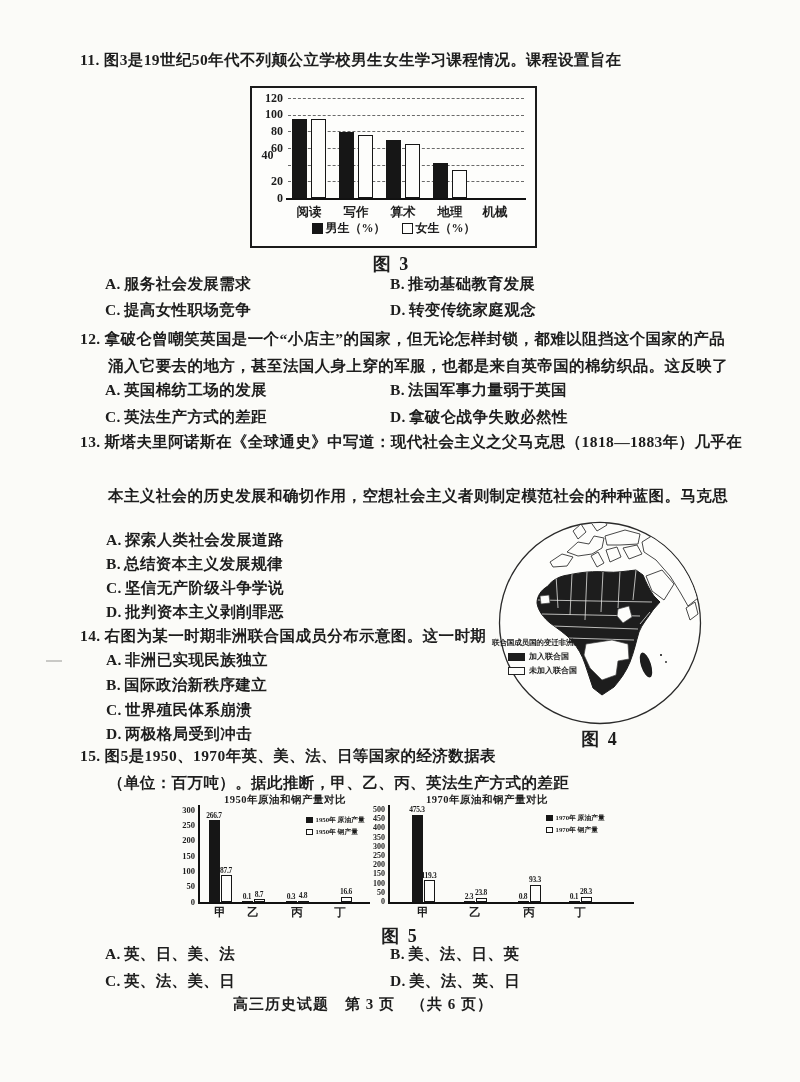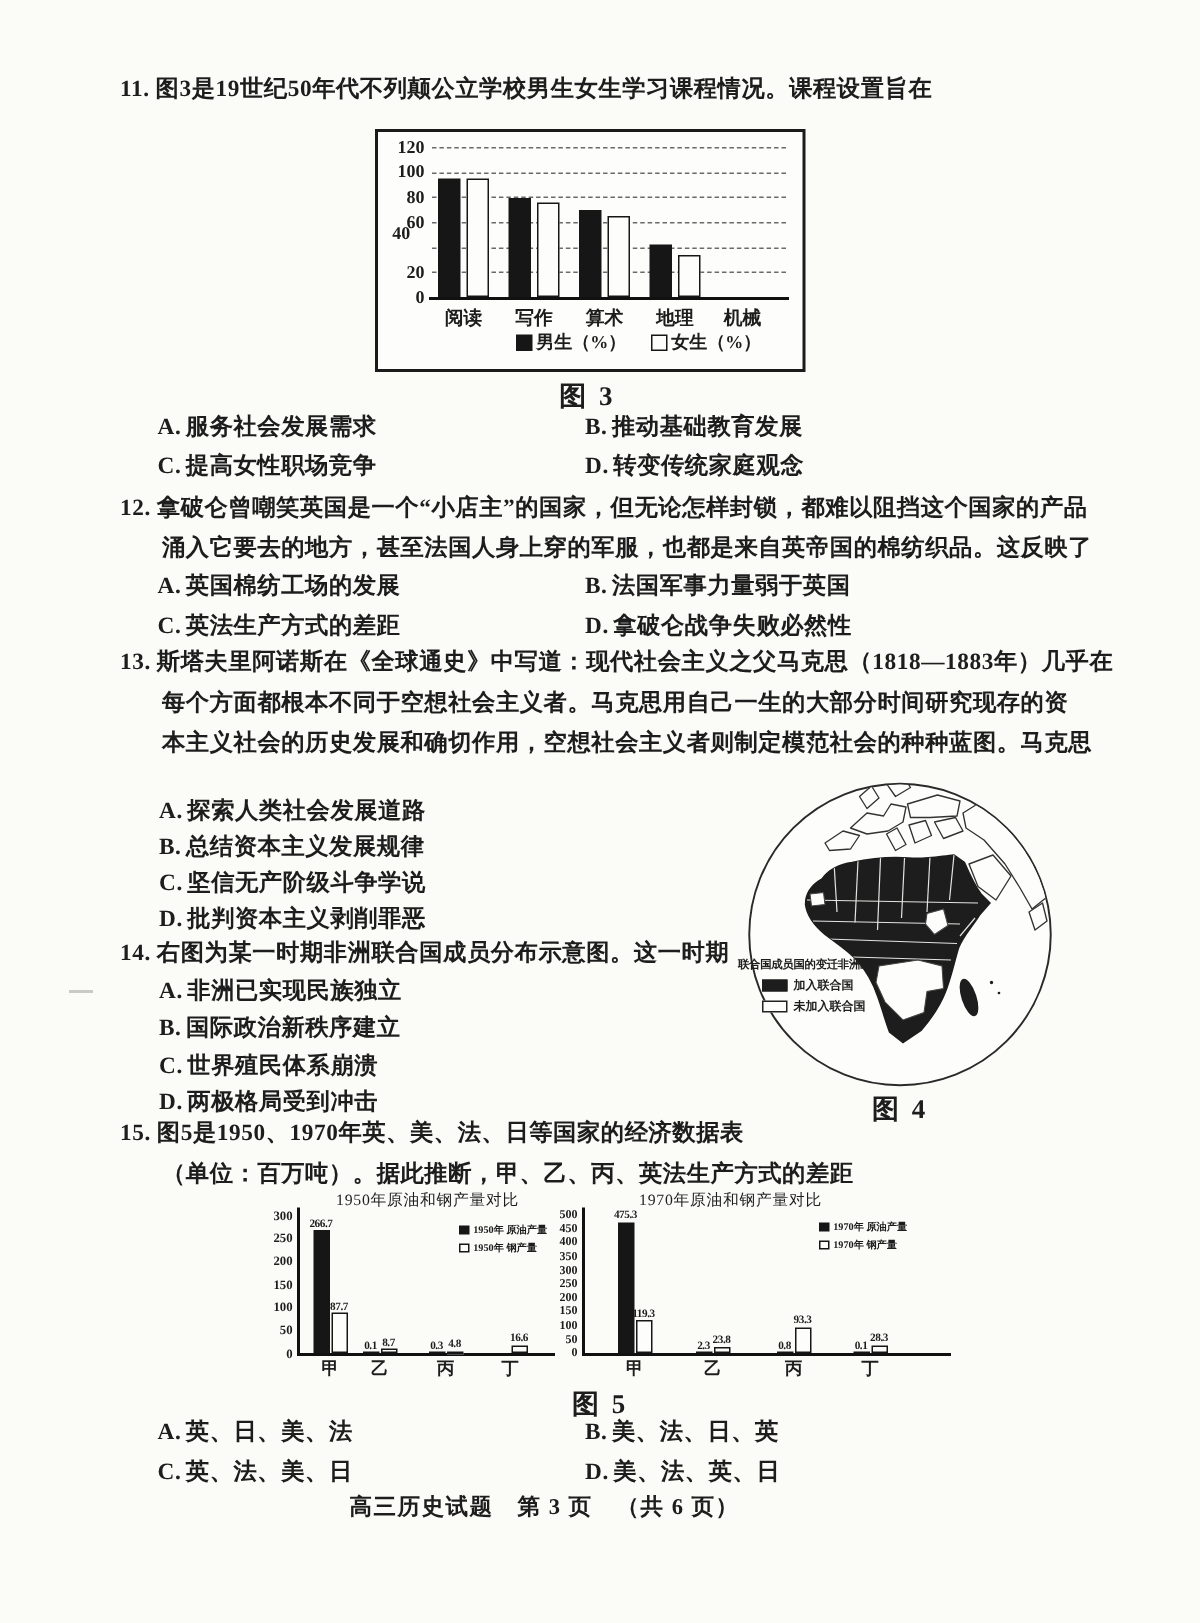--- a/index.html
+++ b/index.html
@@ -9,21 +9,21 @@
   .qline{font-size:15.5px;font-weight:600;letter-spacing:.4px;white-space:nowrap;line-height:27px;height:27px;}
   .qnum{margin-right:4px;}
   .para-line{font-size:15.5px;font-weight:600;letter-spacing:.4px;white-space:nowrap;line-height:27px;height:27px;}
   .indent{padding-left:28px;}
   .opt{font-size:15.5px;font-weight:600;letter-spacing:.4px;white-space:nowrap;}
   .opt .lab{margin-right:3px;}
   .figbox{position:absolute;left:250px;top:86px;width:283px;height:158px;border:2px solid #1b1b1b;background:#fdfdfb;}
   .caption{position:absolute;text-align:center;font-size:18px;font-weight:700;letter-spacing:2px;}
   .chart-rel{position:relative;width:100%;height:100%;}
   .c5{position:absolute;background:#fdfdfb00;}
-  .c5-title{position:absolute;text-align:center;font-size:10.5px;font-weight:400;letter-spacing:.5px;white-space:nowrap;}
+  .c5-title{position:absolute;text-align:center;font-size:10.5px;font-weight:700;letter-spacing:.5px;white-space:nowrap;}
   .map-wrap{position:absolute;left:490px;top:512px;width:220px;height:215px;}
   .map-legend{position:absolute;left:2px;top:126px;width:122px;}
   .ml-title{font-size:7.6px;font-weight:700;letter-spacing:-.2px;white-space:nowrap;}
   .ml-row{display:flex;align-items:center;gap:4px;margin-top:3px;margin-left:16px;}
   .ml-row span.txt{font-size:8px;font-weight:700;white-space:nowrap;}
   .ml-swatch{width:17px;height:8px;flex:none;box-sizing:border-box;}
   .ml-swatch.filled{background:#1d1d1d;border:1px solid #1d1d1d;}
   .ml-swatch.open{background:#fdfdfb;border:1.3px solid #222;}
   .footer{position:absolute;left:0;top:995px;width:684px;text-align:center;font-size:15px;font-weight:700;letter-spacing:1px;margin-left:21px;}
   .artifact{position:absolute;background:#c9c9c6;}
@@ -59,21 +59,21 @@
         <div style="position: absolute; left: 82px; top: 116px; width: 44px; text-align: center; font-size: 12.5px; font-weight: 700;">写作</div>
         <div style="position: absolute; left: 87px; top: 44.1667px; width: 15px; height: 65.8333px; box-sizing: border-box; background: rgb(22, 22, 22);"></div>
         <div style="position: absolute; left: 106px; top: 46.6667px; width: 15px; height: 63.3333px; box-sizing: border-box; background: rgb(253, 253, 251); border: 1.6px solid rgb(22, 22, 22);"></div>
         <div style="position: absolute; left: 129px; top: 116px; width: 44px; text-align: center; font-size: 12.5px; font-weight: 700;">算术</div>
         <div style="position: absolute; left: 134px; top: 51.6667px; width: 15px; height: 58.3333px; box-sizing: border-box; background: rgb(22, 22, 22);"></div>
         <div style="position: absolute; left: 153px; top: 55.8333px; width: 15px; height: 54.1667px; box-sizing: border-box; background: rgb(253, 253, 251); border: 1.6px solid rgb(22, 22, 22);"></div>
         <div style="position: absolute; left: 176px; top: 116px; width: 44px; text-align: center; font-size: 12.5px; font-weight: 700;">地理</div>
         <div style="position: absolute; left: 181px; top: 75px; width: 15px; height: 35px; box-sizing: border-box; background: rgb(22, 22, 22);"></div>
         <div style="position: absolute; left: 200px; top: 81.6667px; width: 15px; height: 28.3333px; box-sizing: border-box; background: rgb(253, 253, 251); border: 1.6px solid rgb(22, 22, 22);"></div>
         <div style="position: absolute; left: 221px; top: 116px; width: 44px; text-align: center; font-size: 12.5px; font-weight: 700;">机械</div>
-        <div style="position: absolute; top: 132px; left: 0px; width: 100%; display: flex; justify-content: center; gap: 16px; margin-left: 32px;">
+        <div style="position: absolute; top: 132px; left: 0px; width: 100%; display: flex; justify-content: center; gap: 16px;">
           <div style="display: flex; align-items: center; gap: 3px;">
             <span style="width: 11px; height: 11px; flex: 0 0 auto; box-sizing: border-box; background: rgb(22, 22, 22);"></span>
             <span style="font-size: 12px; font-weight: 700; white-space: nowrap;">男生（%）</span>
           </div>
           <div style="display: flex; align-items: center; gap: 3px;">
             <span style="width: 11px; height: 11px; flex: 0 0 auto; box-sizing: border-box; background: rgb(253, 253, 251); border: 1.4px solid rgb(22, 22, 22);"></span>
             <span style="font-size: 12px; font-weight: 700; white-space: nowrap;">女生（%）</span>
           </div>
         </div>
       </div>
@@ -90,21 +90,20 @@
   </div>
   <div class="abs para-line indent" style="left:80px;top:352px;">涌入它要去的地方，甚至法国人身上穿的军服，也都是来自英帝国的棉纺织品。这反映了</div>
   <div class="abs opt" style="left:105px;top:380px;"><span class="lab">A.</span><span>英国棉纺工场的发展</span></div>
   <div class="abs opt" style="left:390px;top:380px;"><span class="lab">B.</span><span>法国军事力量弱于英国</span></div>
   <div class="abs opt" style="left:105px;top:407px;"><span class="lab">C.</span><span>英法生产方式的差距</span></div>
   <div class="abs opt" style="left:390px;top:407px;"><span class="lab">D.</span><span>拿破仑战争失败必然性</span></div>
 
   <div class="abs para-line" style="left:80px;top:428px;">
     <span class="qnum">13.</span><span>斯塔夫里阿诺斯在《全球通史》中写道：现代社会主义之父马克思（1818—1883年）几乎在</span>
   </div>
-  <div class="abs para-line indent" style="left:80px;top:455px;">每个方面都根本不同于空想社会主义者。马克思用自己一生的大部分时间研究现存的资</div>
   <div class="abs para-line indent" style="left:80px;top:482px;">本主义社会的历史发展和确切作用，空想社会主义者则制定模范社会的种种蓝图。马克思</div>
 
   <div class="abs opt" style="left:106px;top:530px;"><span class="lab">A.</span><span>探索人类社会发展道路</span></div>
   <div class="abs opt" style="left:106px;top:554px;"><span class="lab">B.</span><span>总结资本主义发展规律</span></div>
   <div class="abs opt" style="left:106px;top:578px;"><span class="lab">C.</span><span>坚信无产阶级斗争学说</span></div>
   <div class="abs opt" style="left:106px;top:602px;"><span class="lab">D.</span><span>批判资本主义剥削罪恶</span></div>
 
   <div class="abs qline" style="left:80px;top:622px;">
     <span class="qnum">14.</span><span>右图为某一时期非洲联合国成员分布示意图。这一时期</span>
   </div>

